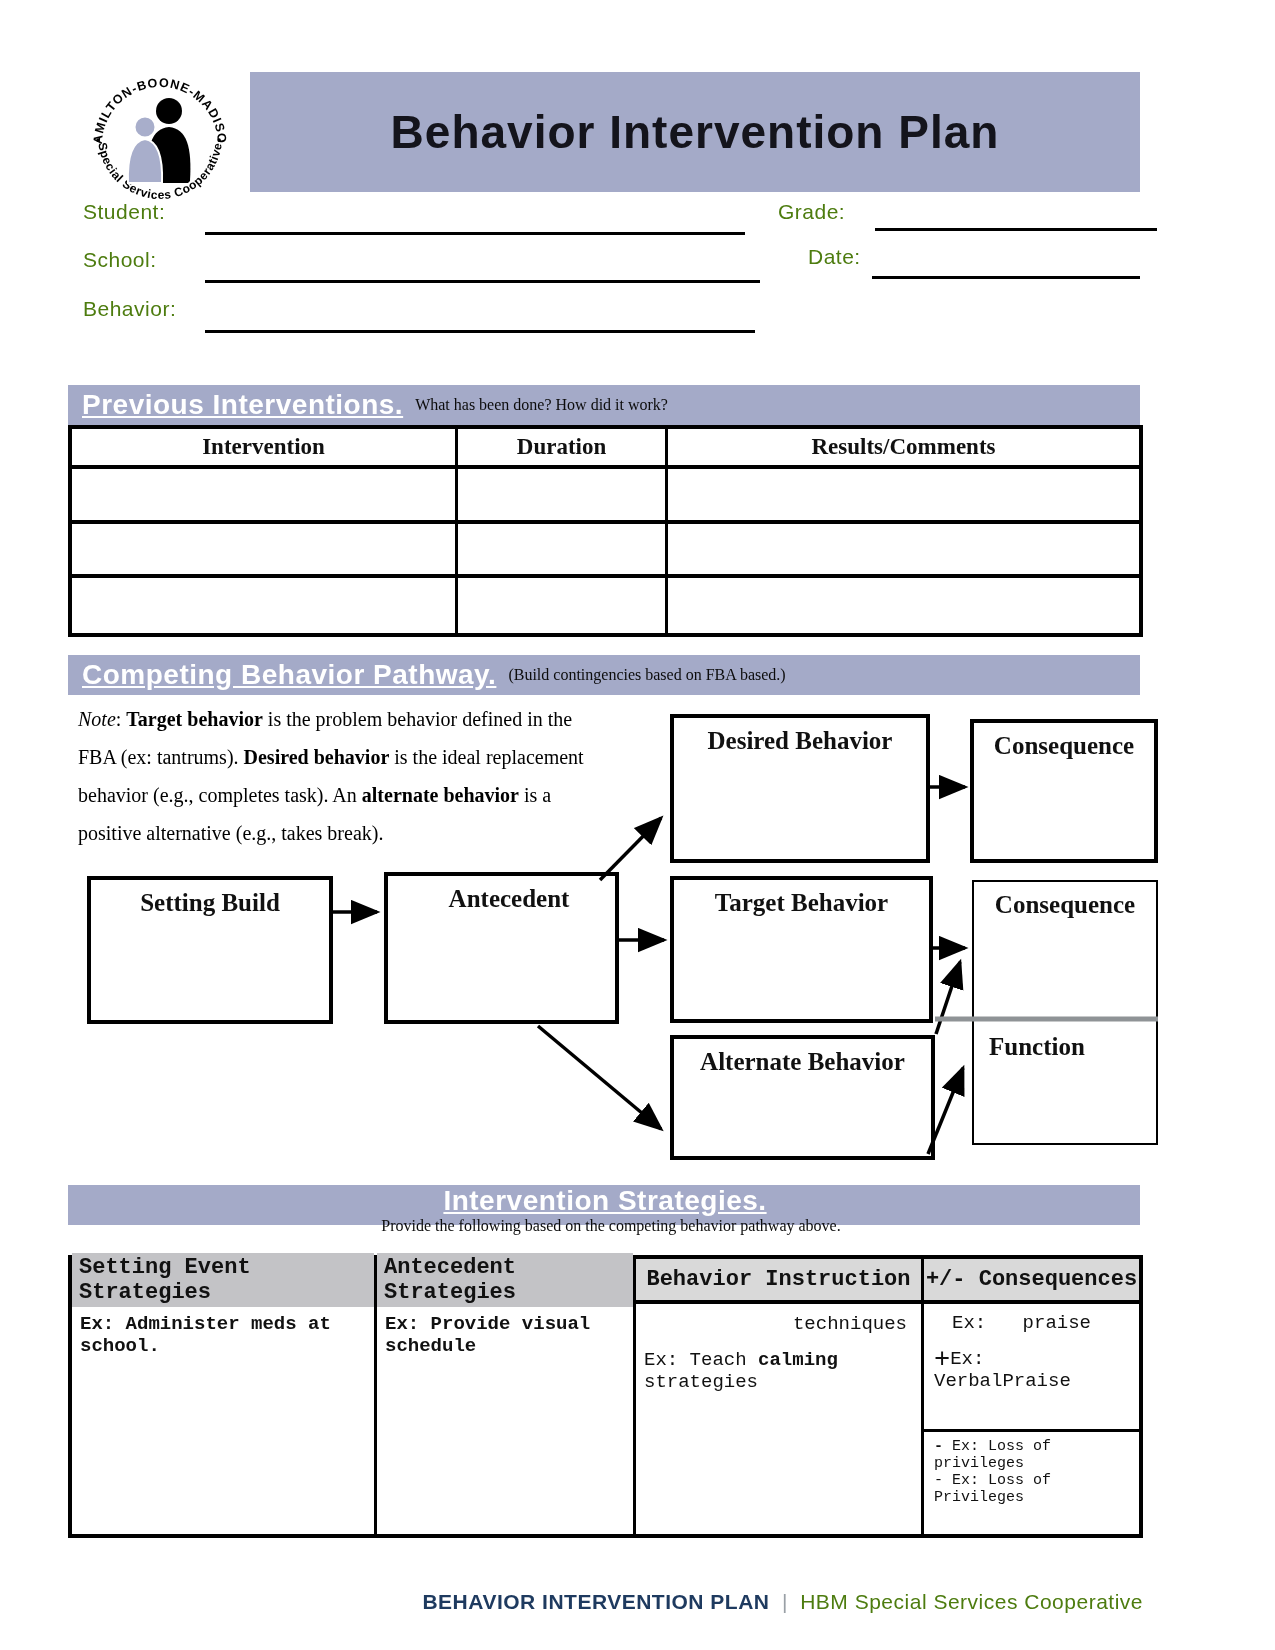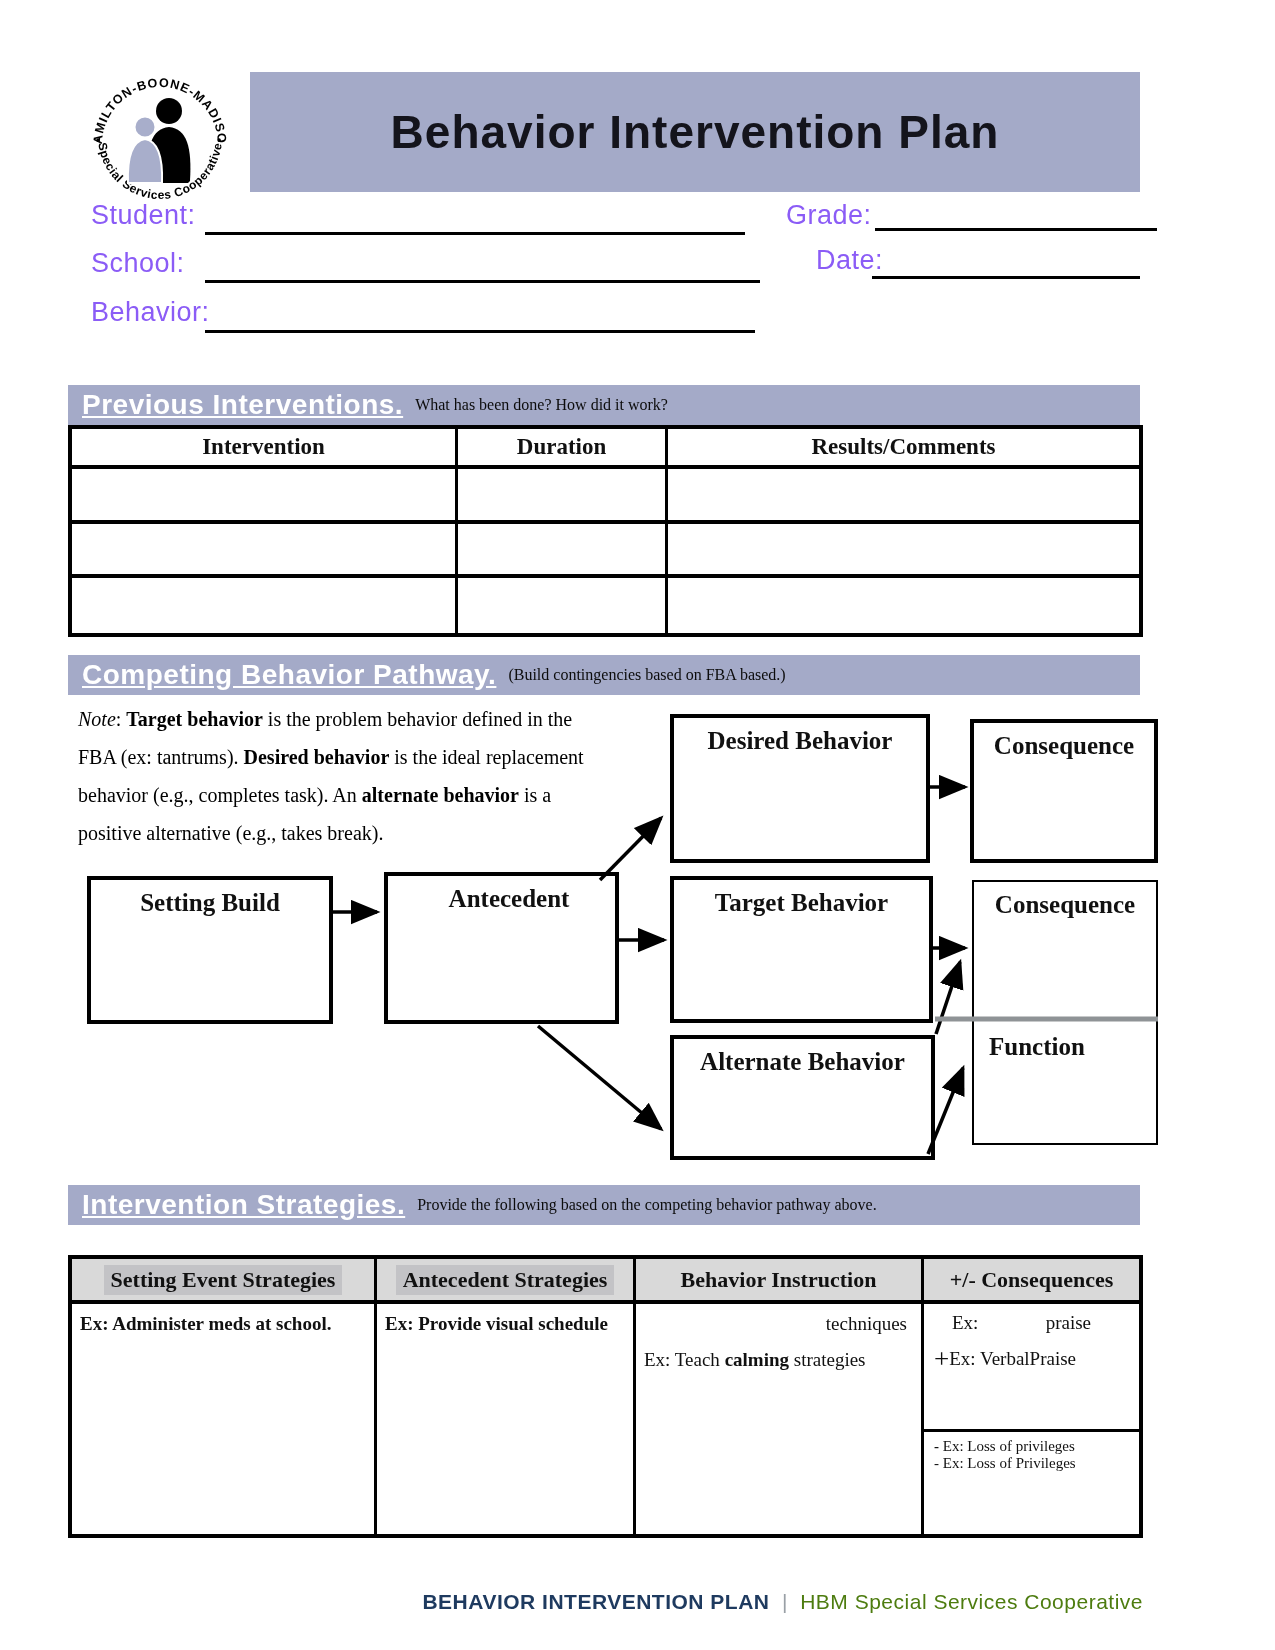--- a/index.html
+++ b/index.html
@@ -6,21 +6,21 @@
   #page{position:relative;width:1275px;height:1650px;background:#ffffff;margin:0 auto;
         font-family:"Liberation Sans",sans-serif;color:#111;overflow:hidden;}
   .abs{position:absolute;}
 
   
   #title-bar{left:250px;top:72px;width:890px;height:120px;background:#a4aac8;
              display:flex;align-items:center;justify-content:center;}
   #title-bar .t{font-size:46px;font-weight:bold;color:#14141c;letter-spacing:1px;}
 
   
-  .field-label{font-size:27px;color:#8b5cf6;letter-spacing:0.5px;margin-left:8px;}
+  .field-label{font-size:21px;color:#4d7c0f;letter-spacing:0.5px;}
   .uline{border-bottom:3px solid #000;height:1px;}
 
   
   .section-bar{left:68px;width:1072px;height:40px;background:#a4aac8;display:flex;align-items:center;padding-left:14px;box-sizing:border-box;}
   .section-bar .big{color:#ffffff;font-weight:bold;font-size:28px;letter-spacing:0.5px;margin-right:12px;white-space:nowrap;text-decoration:underline;}
   .section-bar .sub{font-family:"Liberation Serif",serif;font-size:16px;color:#0c0c0c;white-space:nowrap;}
 
   
   #prev-table{left:68px;top:425px;width:1075px;height:212px;border:4px solid #000;box-sizing:border-box;
               display:grid;grid-template-columns:386px 210px 1fr;grid-template-rows:40px 1fr 1fr 1fr;}
@@ -36,21 +36,21 @@
 
   
   .dbox{position:absolute;border:4px solid #000;box-sizing:border-box;background:#fff;
         font-family:"Liberation Serif",serif;font-weight:bold;font-size:25px;text-align:center;padding-top:9px;}
   .dbox.thin{border-width:2px;}
   .dbox.left-label{text-align:left;padding-left:15px;padding-top:14px;}
 
   
   #strat-table{left:68px;top:1255px;width:1075px;height:283px;border:4px solid #000;box-sizing:border-box;
                display:grid;grid-template-columns:305px 259px 288px 1fr;grid-template-rows:45px 128px 1fr;
-               font-family:Liberation Serif, serif;}
+               font-family:Liberation Mono, monospace;}
   #strat-table .hc{background:#d9d9d9;border-right:3px solid #000;border-bottom:4px solid #000;
                    display:flex;align-items:center;justify-content:center;font-weight:bold;font-size:22px;}
   #strat-table .hc.last{border-right:none;}
   #strat-table .hl{background:#c3c3c6;padding:2px 7px;}
   #strat-table .bc{border-right:3px solid #000;grid-row:2 / span 2;padding:9px 8px;font-size:19px;box-sizing:border-box;}
   #strat-table .c4a{border-bottom:3px solid #000;padding:8px 10px;font-size:19px;box-sizing:border-box;}
   #strat-table .c4b{padding:6px 10px;font-size:15px;box-sizing:border-box;}
   .line-gap{margin-top:14px;}
   .plus-big{font-size:27px;line-height:18px;vertical-align:-3px;}
   .dash-b{font-weight:bold;}
@@ -184,21 +184,21 @@
       <line x1="619" y1="940" x2="664" y2="940" marker-end="url(#ah)"></line>
       <line x1="538" y1="1026" x2="661" y2="1129" marker-end="url(#ah)"></line>
       <line x1="930" y1="787" x2="965" y2="787" marker-end="url(#ah)"></line>
       <line x1="933" y1="948" x2="965" y2="948" marker-end="url(#ah)"></line>
       <line x1="936" y1="1034" x2="960" y2="962" marker-end="url(#ah)"></line>
       <line x1="928" y1="1154" x2="963" y2="1068" marker-end="url(#ah)"></line>
     </g>
     <line x1="935" y1="1019" x2="1158" y2="1019" stroke="#8f9396" stroke-width="5"></line>
   </svg>
 
-  <div class="abs section-bar" style="top:1185px;">
+  <div class="abs section-bar" style="top:1185px;flex-direction:column;">
     <span class="big">Intervention Strategies.</span>
     <span class="sub">Provide the following based on the competing behavior pathway above.</span>
   </div>
 
   <div class="abs" id="strat-table">
     <div class="hc">
       <span class="hl">Setting Event Strategies</span>
     </div>
     <div class="hc">
       <span class="hl">Antecedent Strategies</span>

